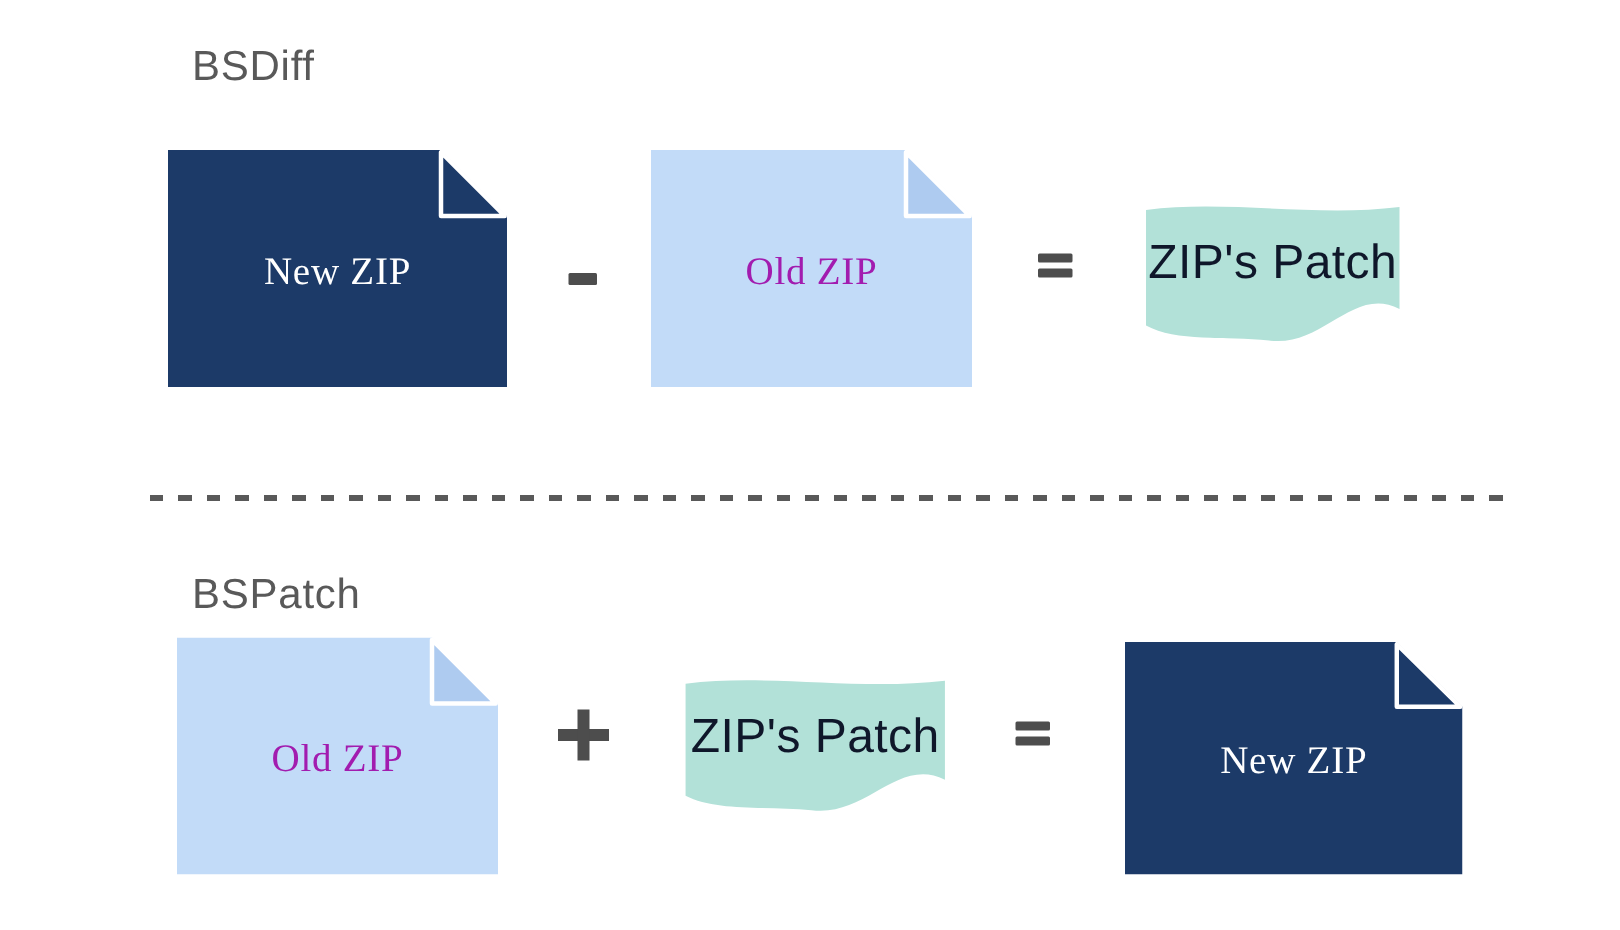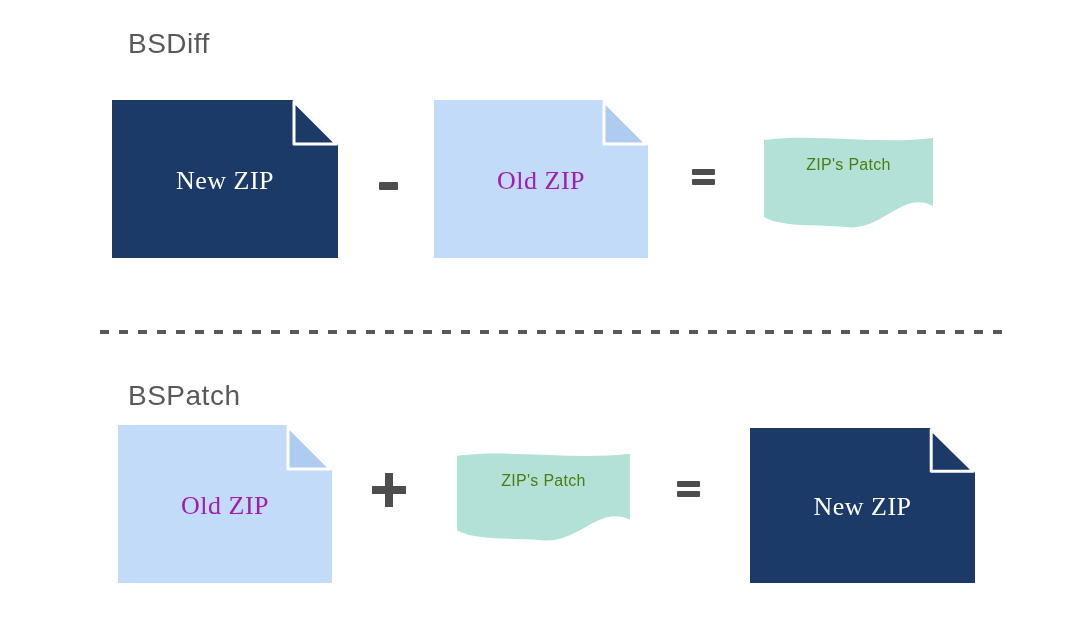--- a/index.html
+++ b/index.html
@@ -16,21 +16,21 @@
   .doc-label{
     position:absolute;left:0;width:100%;text-align:center;
     font-size:26px;letter-spacing:0.5px;font-family:Liberation Serif, serif;
   }
   .doc-label.on-dark{color:#ffffff;}
   .doc-label.on-light{color:#a21caf;}
   .wave{position:absolute;}
   .wave svg{position:absolute;left:0;top:0;width:100%;height:100%;}
   .wave-label{
     position:absolute;left:0;width:100%;text-align:center;
-    font-size:16px;color:#4d7c0f;letter-spacing:0.3px;
+    font-size:32px;color:#0f172a;letter-spacing:0.3px;
   }
   .op-minus{
     position:absolute;width:19px;height:8px;background:#4d4d4d;border-radius:1px;
   }
   .op-plus{position:absolute;width:34px;height:34px;}
   .op-plus .h{position:absolute;left:0;top:13px;width:34px;height:8px;background:#4d4d4d;}
   .op-plus .v{position:absolute;left:13px;top:0;width:8px;height:34px;background:#4d4d4d;}
   .op-equals{position:absolute;width:23px;height:16px;}
   .op-equals .bar{position:absolute;left:0;width:23px;height:6px;background:#4d4d4d;border-radius:1px;}
   .op-equals .bar.top{top:0;}

